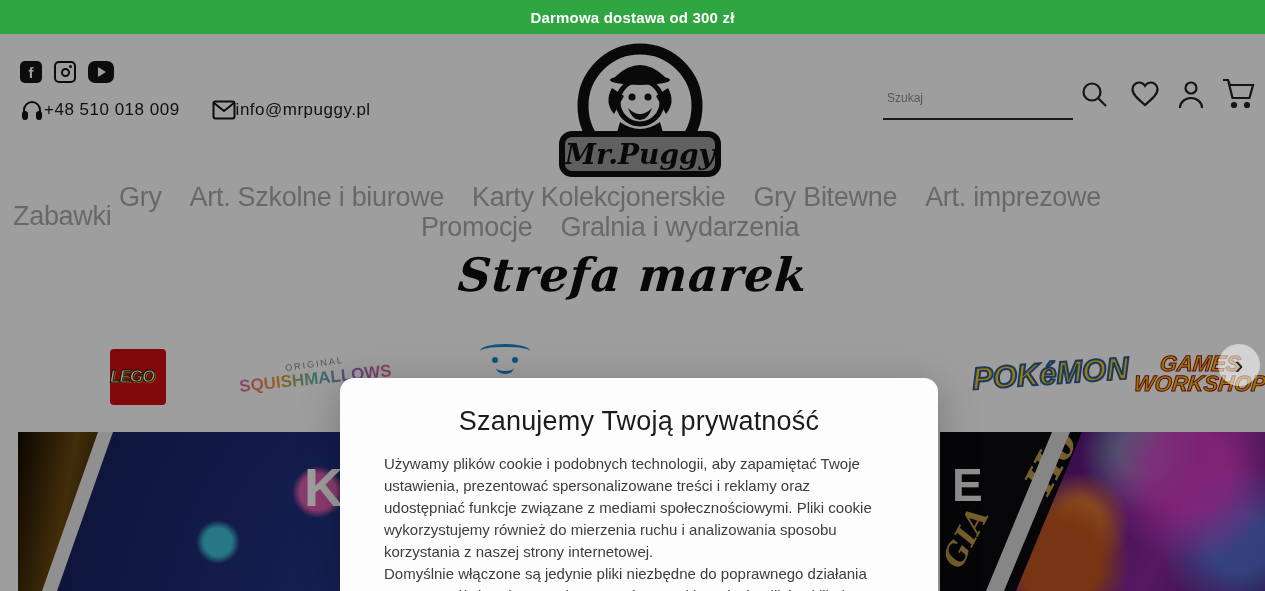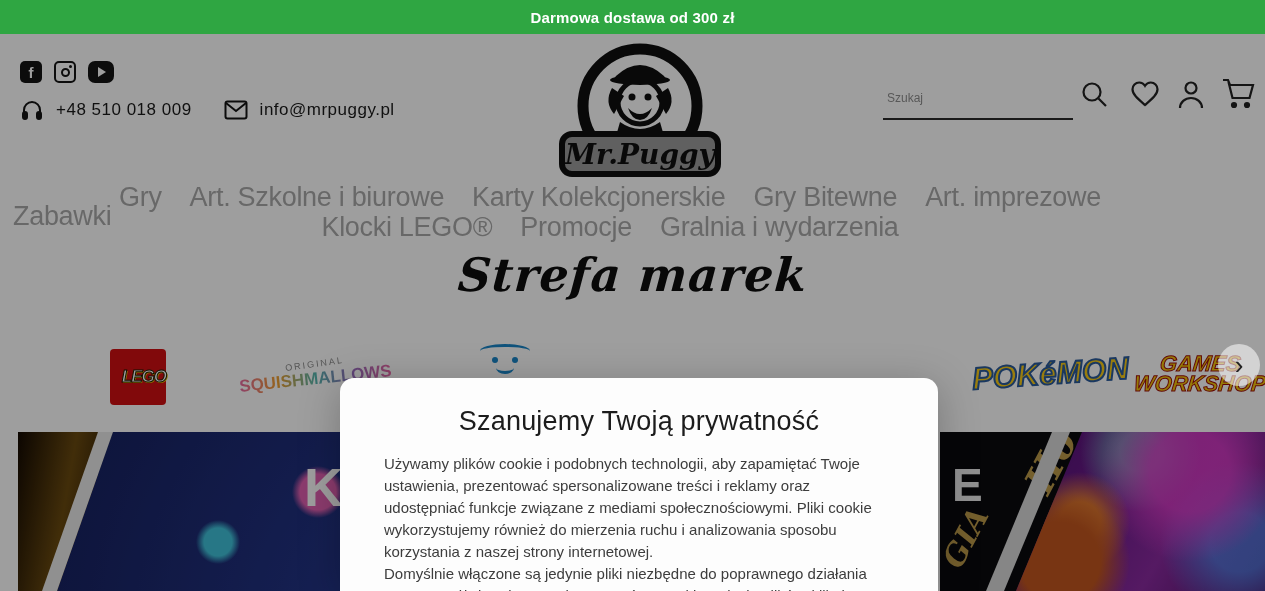--- a/index.html
+++ b/index.html
@@ -15,21 +15,21 @@
   .social { position:absolute; left:20px; top:61px; display:flex; gap:12px; align-items:center; z-index:2; }
   .social .sq { width:22px; height:22px; border-radius:5px; background:#141414; color:#fff;
                 display:flex; align-items:center; justify-content:center; font-weight:bold; font-size:15px; cursor:pointer; }
   .social .insta { background:transparent; border:2px solid #141414; color:#141414; position:relative; }
   .social .insta .lens { width:9px; height:9px; border:2px solid #141414; border-radius:50%; }
   .social .insta .dot { position:absolute; top:2px; right:2px; width:3px; height:3px; background:#141414; border-radius:50%; }
   .social .yt { width:26px; border-radius:7px; }
   .social .yt .tri { width:0; height:0; border-left:8px solid #fff; border-top:5px solid transparent; border-bottom:5px solid transparent; margin-left:2px; }
 
   .contact { position:absolute; left:20px; top:98px; display:flex; align-items:center; gap:10px; z-index:2; }
-  .contact .item { display:flex; align-items:center; gap:12px; margin-right:22px; }
+  .contact .item { display:flex; align-items:center; margin-right:22px; }
   .contact .txt { font-size:17px; color:#1b1b1b; letter-spacing:.5px; }
 
   .logo { position:absolute; left:558px; top:42px; width:164px; height:136px; z-index:2; }
 
   .searchbox { position:absolute; left:883px; top:78px; width:190px; height:42px; border-bottom:2px solid #2b2b2b; z-index:2; }
   .searchbox input { width:100%; height:100%; border:none; outline:none; background:transparent;
                      font-size:12px; color:#333; font-family:"Liberation Sans",sans-serif; padding:0 4px; }
   .searchbox input::placeholder { color:#8f8f8f; }
   .hicons { position:absolute; top:80px; z-index:2; cursor:pointer; }
 
@@ -42,21 +42,21 @@
 
   
   .strefa { position:absolute; left:0; top:248px; width:1265px; text-align:center; z-index:2; }
   .strefa h2 { font-family:"DejaVu Serif", serif; font-style:italic; font-weight:bold;
                font-size:46px; color:#0d0d0d; letter-spacing:1px; transform:skewX(-4deg); display:inline-block; }
 
   
   .brands { position:absolute; left:0; top:333px; width:1265px; height:82px; z-index:2; }
   .brand { position:absolute; top:0; height:82px; display:flex; flex-direction:column; align-items:center; justify-content:center; cursor:pointer; }
   .b-lego { left:110px; width:56px; height:56px; top:16px; background:#d01012; border-radius:4px;
-            display:flex; align-items:flex-end; justify-content:center; }
+            display:flex; align-items:flex-start; justify-content:center; }
   .b-lego span { color:#fff; font-weight:bold; font-style:italic; font-size:17px; letter-spacing:-1px;
                  -webkit-text-stroke:1px #1a1a00; text-shadow:1px 1px 0 #e8c000; }
   .b-squish { left:250px; width:130px; }
   .b-squish .orig { font-size:9px; letter-spacing:2px; color:#8a8a8a; transform:rotate(-8deg); }
   .b-squish .word { font-weight:bold; font-size:17px; transform:rotate(-6deg);
                     background:linear-gradient(90deg,#e86aa6,#f0a030,#58b8b0,#9a6ec0,#e86aa6);
                     -webkit-background-clip:text; background-clip:text; color:transparent; }
   .b-playmo { left:440px; width:130px; }
   .b-playmo .face { width:58px; height:34px; position:relative; }
   .b-playmo .hair { position:absolute; left:4px; top:0; width:50px; height:14px;
@@ -230,21 +230,20 @@
   <a class="nav-zabawki">Zabawki</a>
   <div class="nav-rows">
     <div class="nav-row">
       <a>Gry</a>
       <a>Art. Szkolne i biurowe</a>
       <a>Karty Kolekcjonerskie</a>
       <a>Gry Bitewne</a>
       <a>Art. imprezowe</a>
     </div>
     <div class="nav-row">
-      <a>Klocki LEGO®</a>
       <a>Promocje</a>
       <a>Gralnia i wydarzenia</a>
     </div>
   </div>
 </nav>
 
 <div class="strefa">
   <h2>Strefa marek</h2>
 </div>
 

